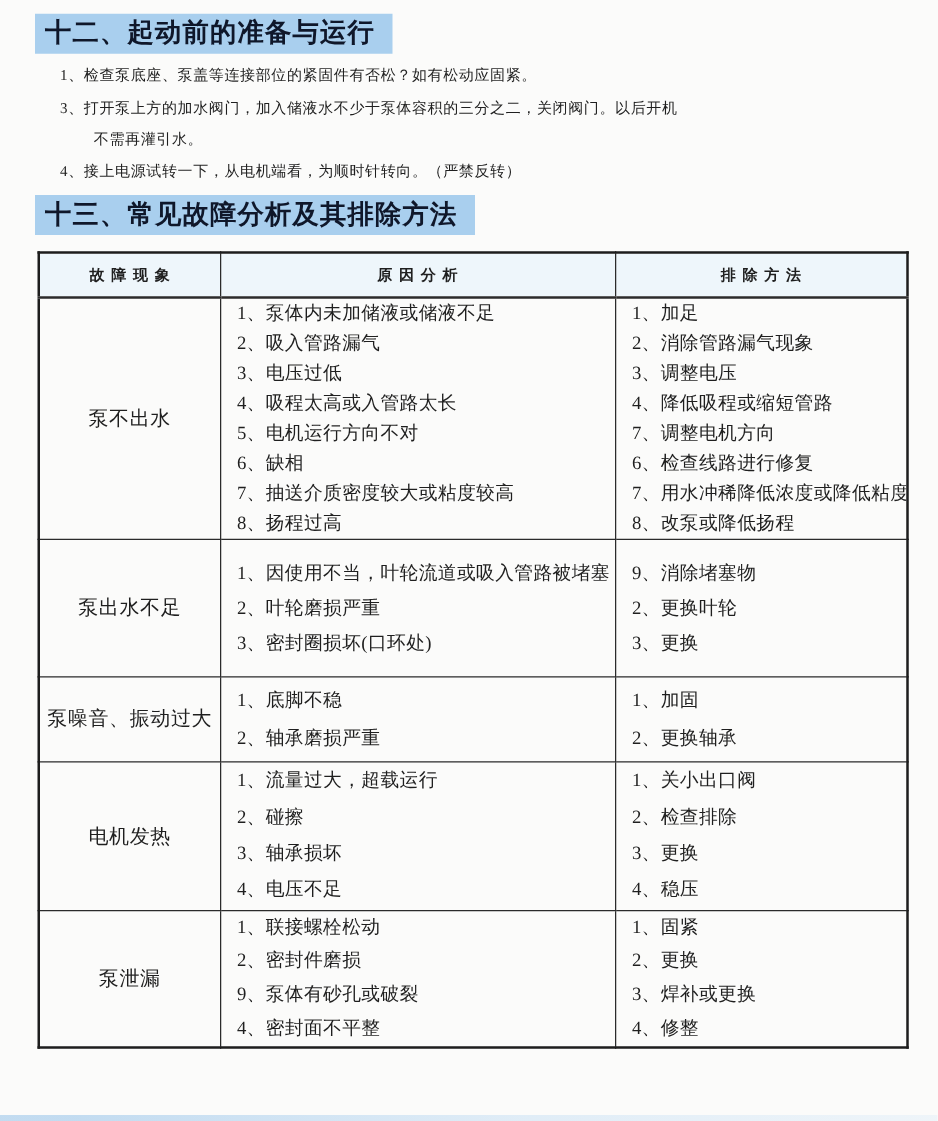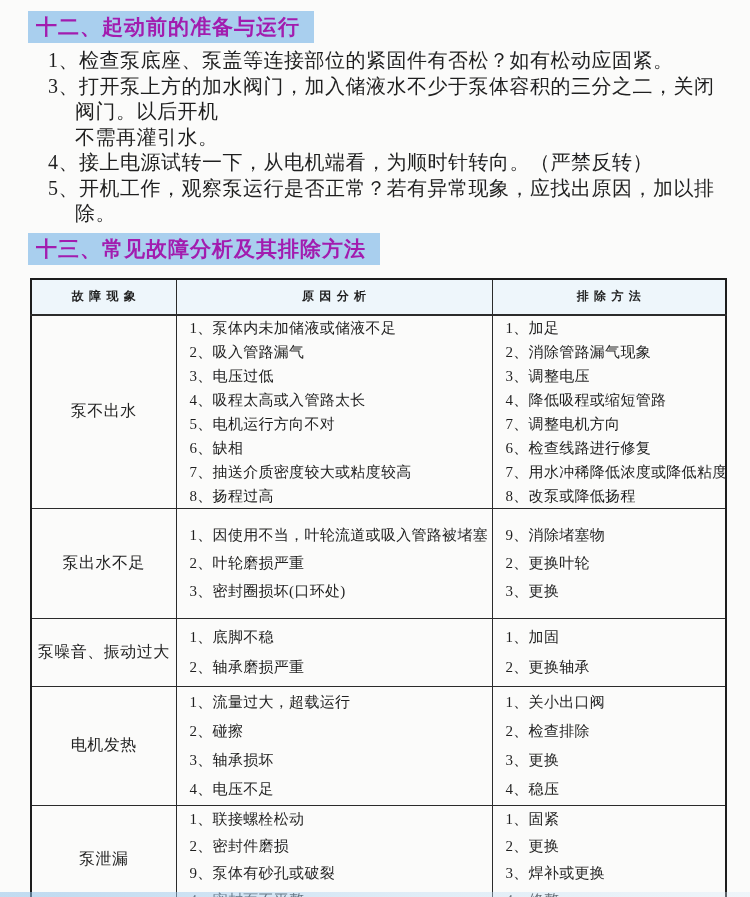--- a/index.html
+++ b/index.html
@@ -14,36 +14,36 @@
   }
   .page {
     position: absolute;
     top: 0; left: 0;
     width: 750px; height: 897px;
   }
   .title-bar {
     display: inline-block;
     margin-left: 28px;
     background: #a9cfee;
-    color: #a21caf;
+    color: #0f172a;
     font-family: "Liberation Sans", "DejaVu Sans", sans-serif;
     font-weight: bold;
     font-size: 21px;
     line-height: 25px;
     padding: 3px 14px 4px 8px;
     letter-spacing: 1px;
   }
   .title-bar.first { margin-top: 11px; }
   .title-bar.second { margin-top: 6px; text-align: right; }
   .startup-list {
     margin: 5px 30px 0 48px;
     width: 680px;
   }
   .startup-item {
-    font-size: 20px;
+    font-size: 12px;
     line-height: 25.5px;
     padding-left: 27px;
     text-indent: -27px;
     white-space: pre-line;
     letter-spacing: 0.5px;
   }
   .fault-table {
     margin: 13px 0 0 30px;
     border-collapse: collapse;
     table-layout: fixed;
@@ -104,21 +104,20 @@
 <div class="page">
 
   <section>
     <div class="title-bar first">十二、起动前的准备与运行</div>
 
     <div class="startup-list">
       <div class="startup-item">1、检查泵底座、泵盖等连接部位的紧固件有否松？如有松动应固紧。</div>
       <div class="startup-item">3、打开泵上方的加水阀门，加入储液水不少于泵体容积的三分之二，关闭阀门。以后开机
 不需再灌引水。</div>
       <div class="startup-item">4、接上电源试转一下，从电机端看，为顺时针转向。（严禁反转）</div>
-      <div class="startup-item">5、开机工作，观察泵运行是否正常？若有异常现象，应找出原因，加以排除。</div>
     </div>
   </section>
 
   <section>
     <div class="title-bar second">十三、常见故障分析及其排除方法</div>
 
     <table class="fault-table">
       <colgroup>
           <col class="c1">
           <col class="c2">

